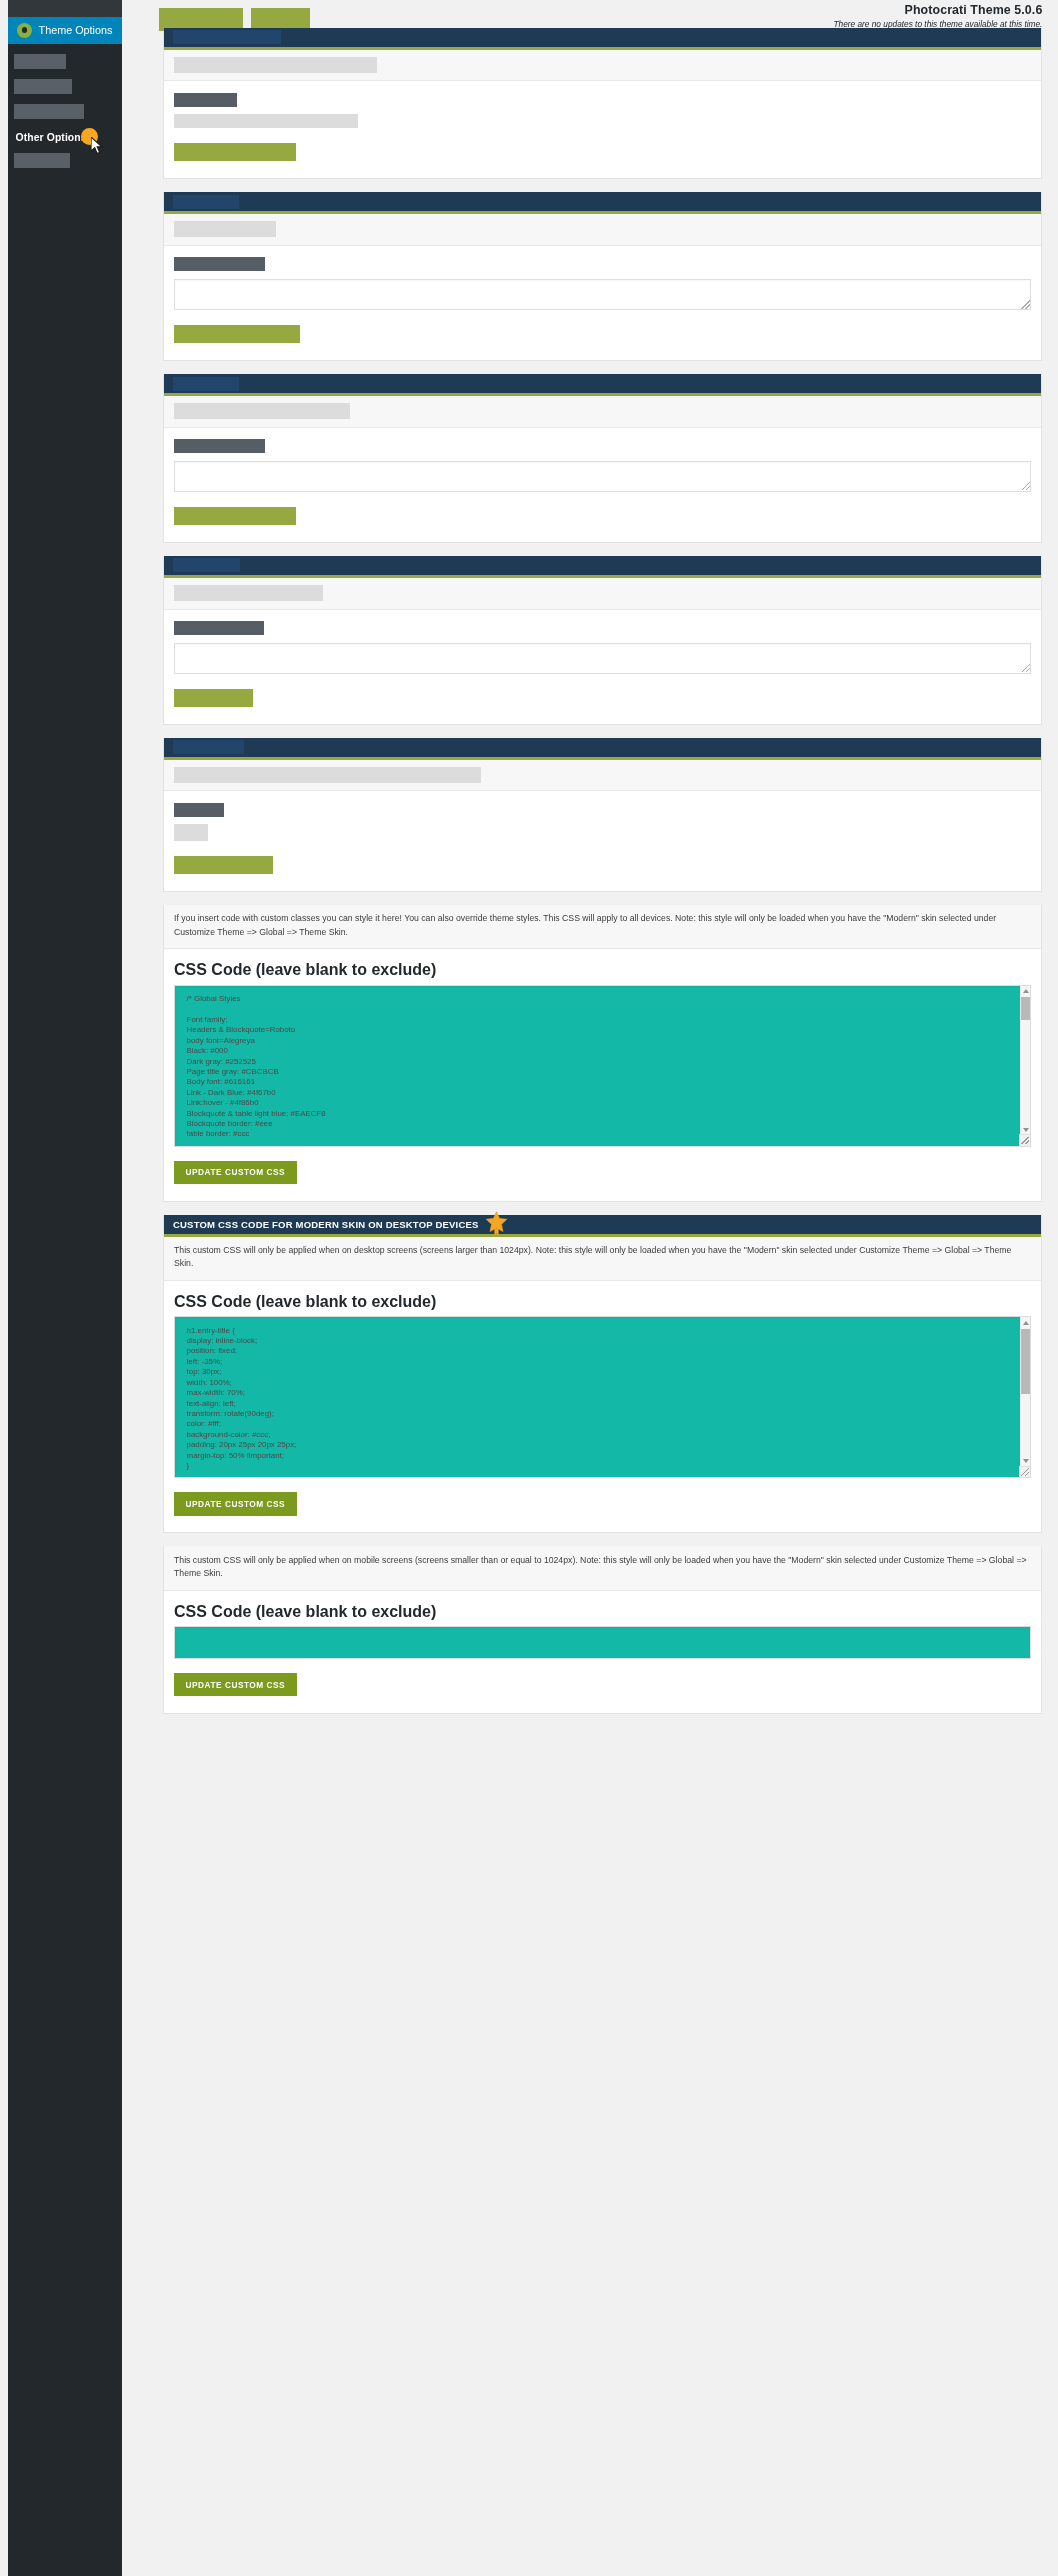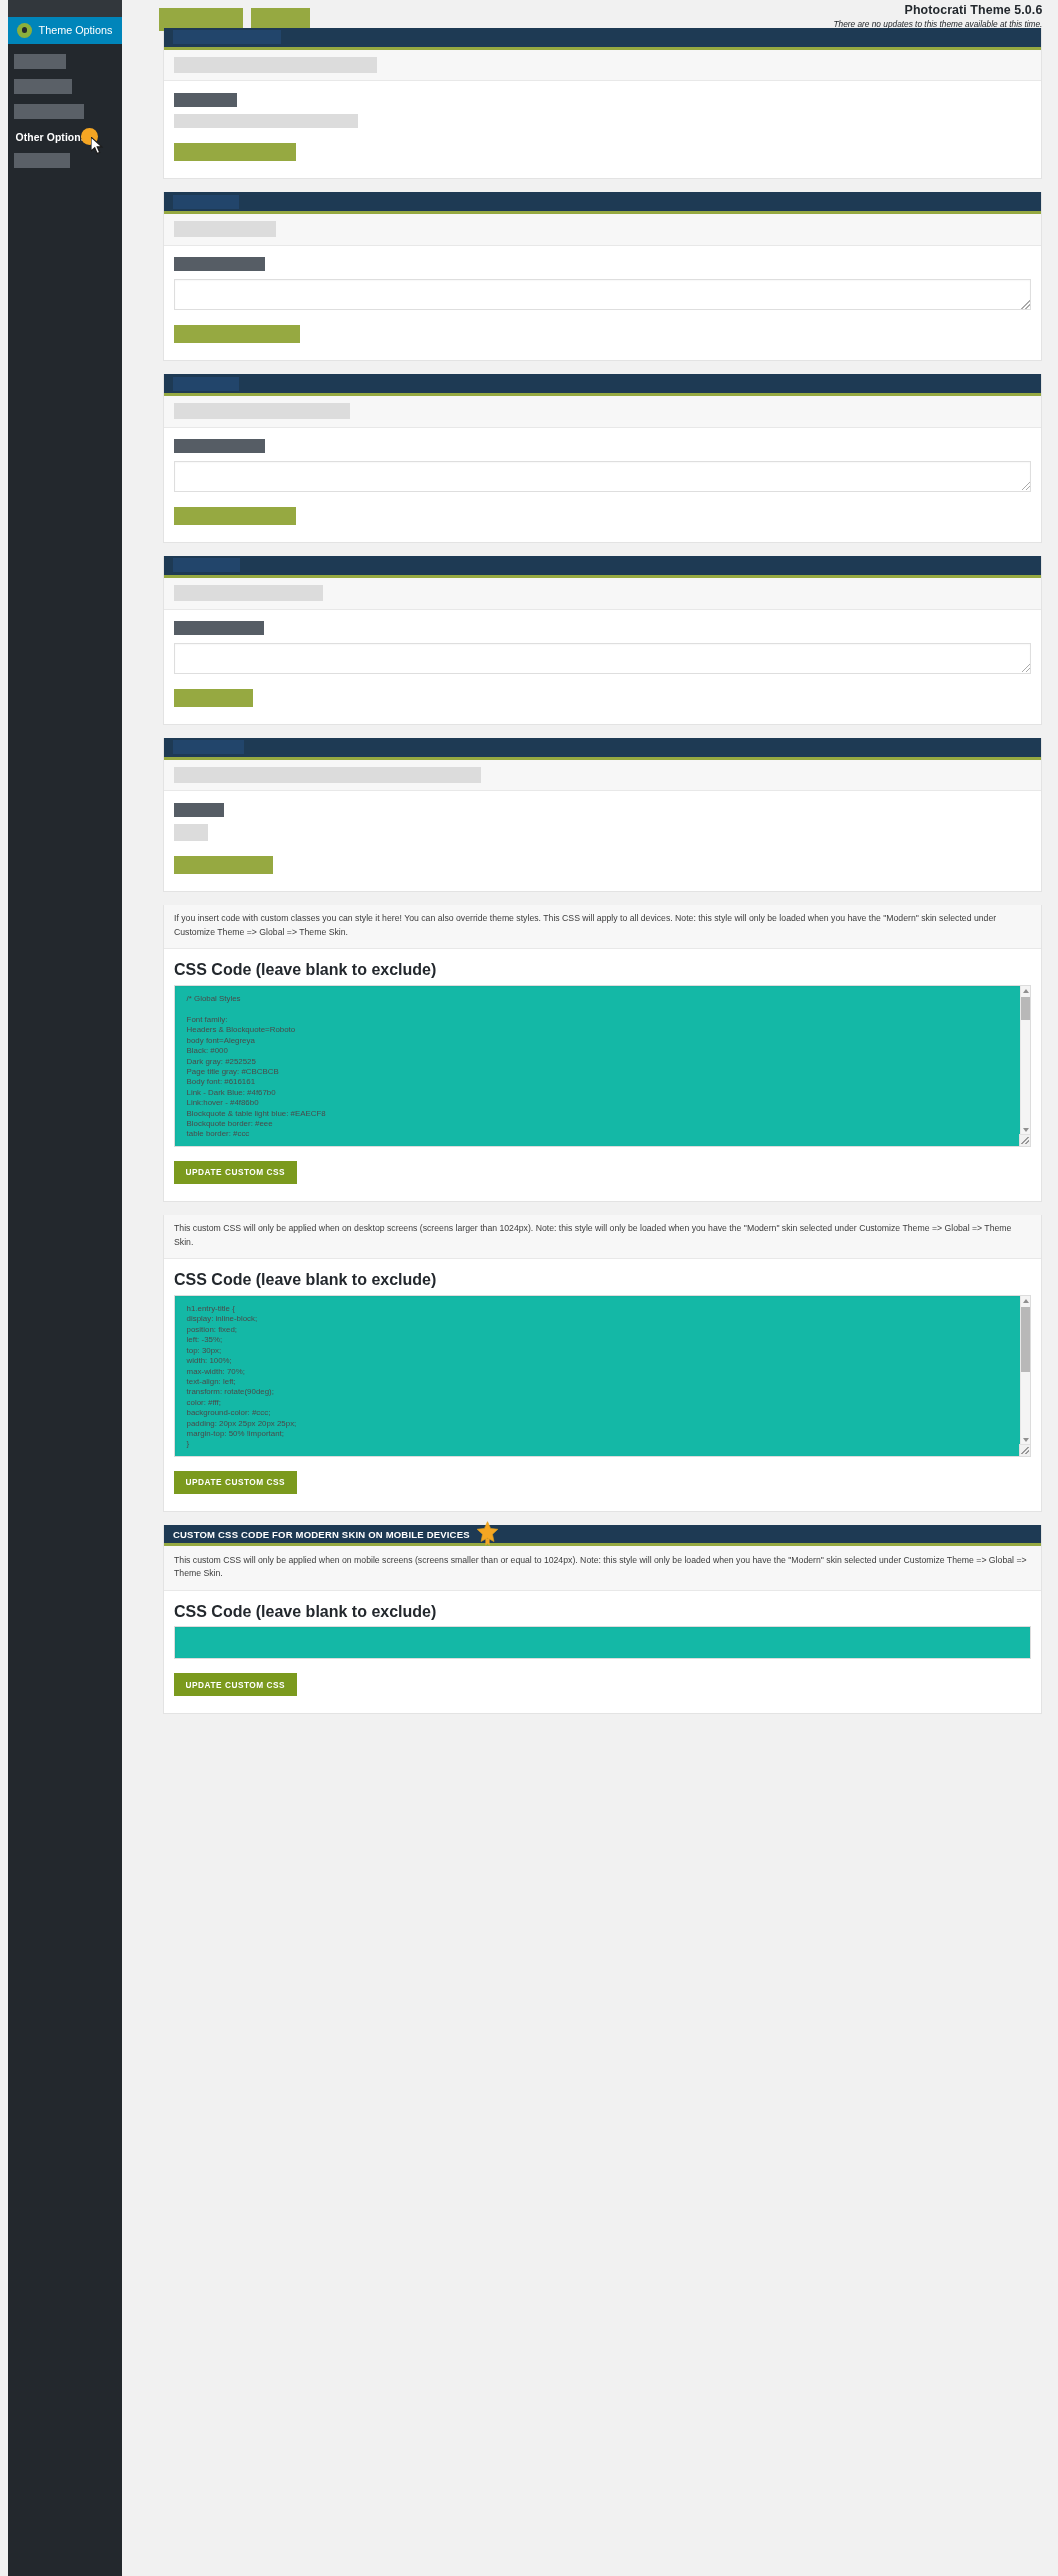--- a/index.html
+++ b/index.html
@@ -402,20 +402,29 @@
                 <i></i>
               </span>
           </div>
           <span class="grip"></span>
         </div>
         <button class="btn-green">UPDATE CUSTOM CSS</button>
       </div>
     </div>
 
     <div class="panel">
+      <div class="panel-head">
+        <span class="ph-title">CUSTOM CSS CODE FOR MODERN SKIN ON DESKTOP DEVICES</span>
+        <span class="star">
+          <svg width="25" height="26.5" viewBox="0 0 30 32">
+            <polygon points="15,2 18.7,10.2 27.5,11.2 21,17.2 22.8,26 15,21.6 7.2,26 9,17.2 2.5,11.2 11.3,10.2" fill="#f5a623" stroke="#e0a11c" stroke-width="0.8"></polygon>
+            <polygon points="12.5,22 17.5,22 17.5,31 15,28.5 12.5,31" fill="#f5a623"></polygon>
+          </svg>
+        </span>
+      </div>
       <div class="panel-desc">
         <span>This custom CSS will only be applied when on desktop screens (screens larger than 1024px). </span><b>Note</b><span>: this style will only be loaded when you have the "Modern" skin selected under Customize Theme =&gt; Global =&gt; Theme Skin.</span>
       </div>
       <div class="panel-body">
         <div class="fld-label">CSS Code (leave blank to exclude)</div>
         <div class="codebox tall">
           <div class="code">h1.entry-title {
 display: inline-block;
 position: fixed;
 left: -35%;
@@ -442,29 +451,20 @@
                 <i></i>
               </span>
           </div>
           <span class="grip"></span>
         </div>
         <button class="btn-green">UPDATE CUSTOM CSS</button>
       </div>
     </div>
 
     <div class="panel">
-      <div class="panel-head">
-        <span class="ph-title">CUSTOM CSS CODE FOR MODERN SKIN ON MOBILE DEVICES</span>
-        <span class="star">
-          <svg width="25" height="26.5" viewBox="0 0 30 32">
-            <polygon points="15,2 18.7,10.2 27.5,11.2 21,17.2 22.8,26 15,21.6 7.2,26 9,17.2 2.5,11.2 11.3,10.2" fill="#f5a623" stroke="#e0a11c" stroke-width="0.8"></polygon>
-            <polygon points="12.5,22 17.5,22 17.5,31 15,28.5 12.5,31" fill="#f5a623"></polygon>
-          </svg>
-        </span>
-      </div>
       <div class="panel-desc">
         <span>This custom CSS will only be applied when on mobile screens (screens smaller than or equal to 1024px). </span><b>Note</b><span>: this style will only be loaded when you have the "Modern" skin selected under Customize Theme =&gt; Global =&gt; Theme Skin.</span>
       </div>
       <div class="panel-body">
         <div class="fld-label">CSS Code (leave blank to exclude)</div>
         <div class="codebox short">
           <div class="code"></div>
           <span class="grip2"></span>
         </div>
         <button class="btn-green">UPDATE CUSTOM CSS</button>

